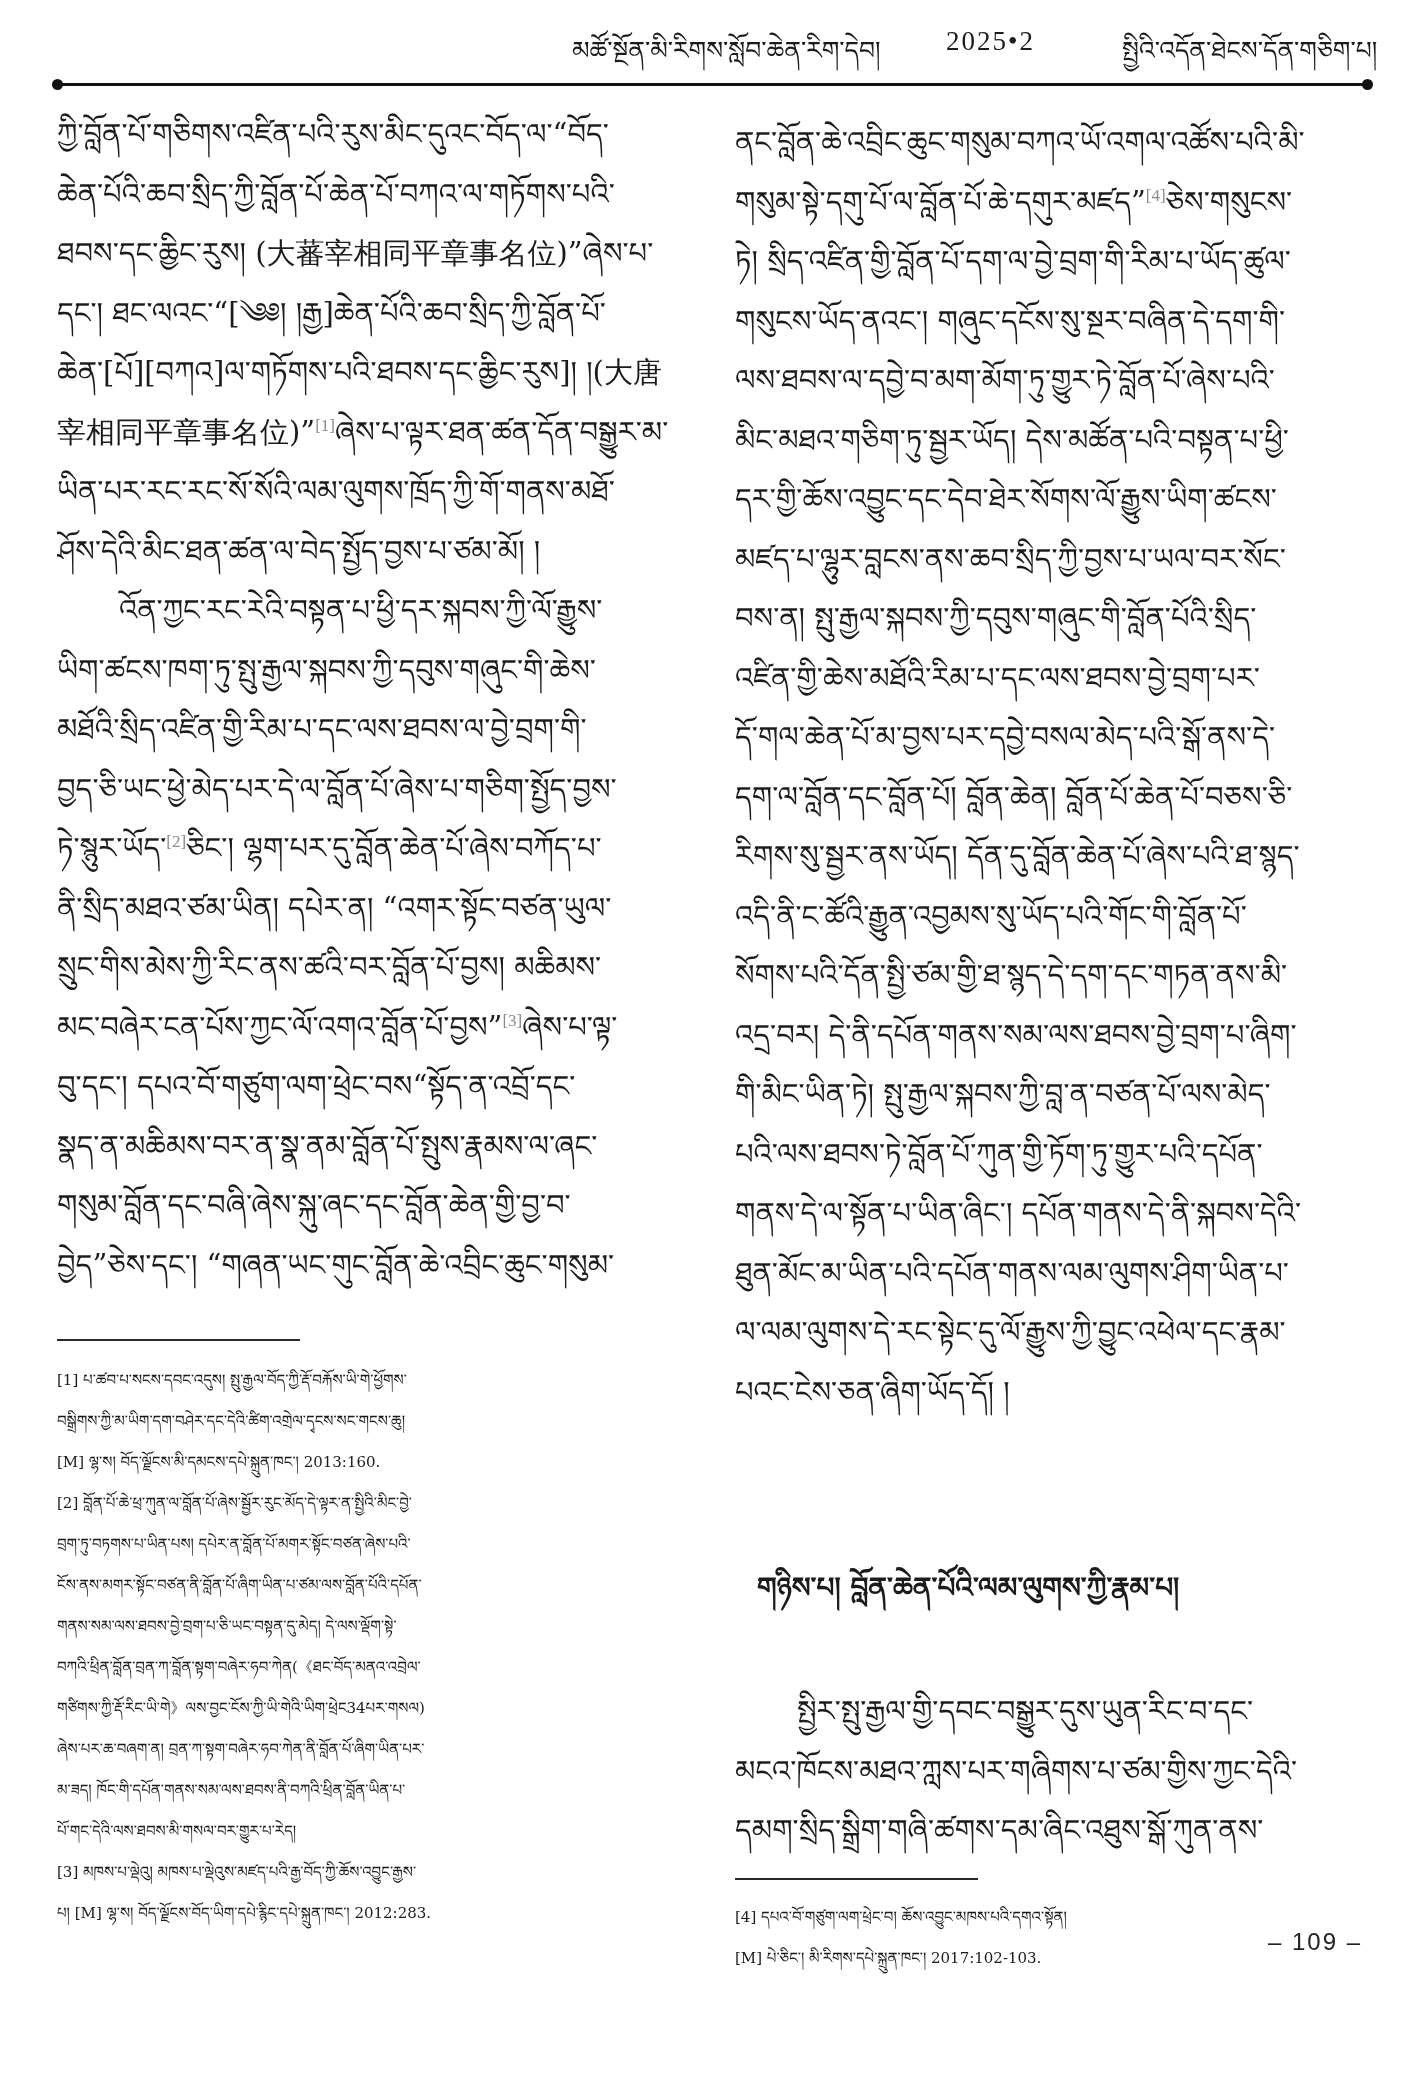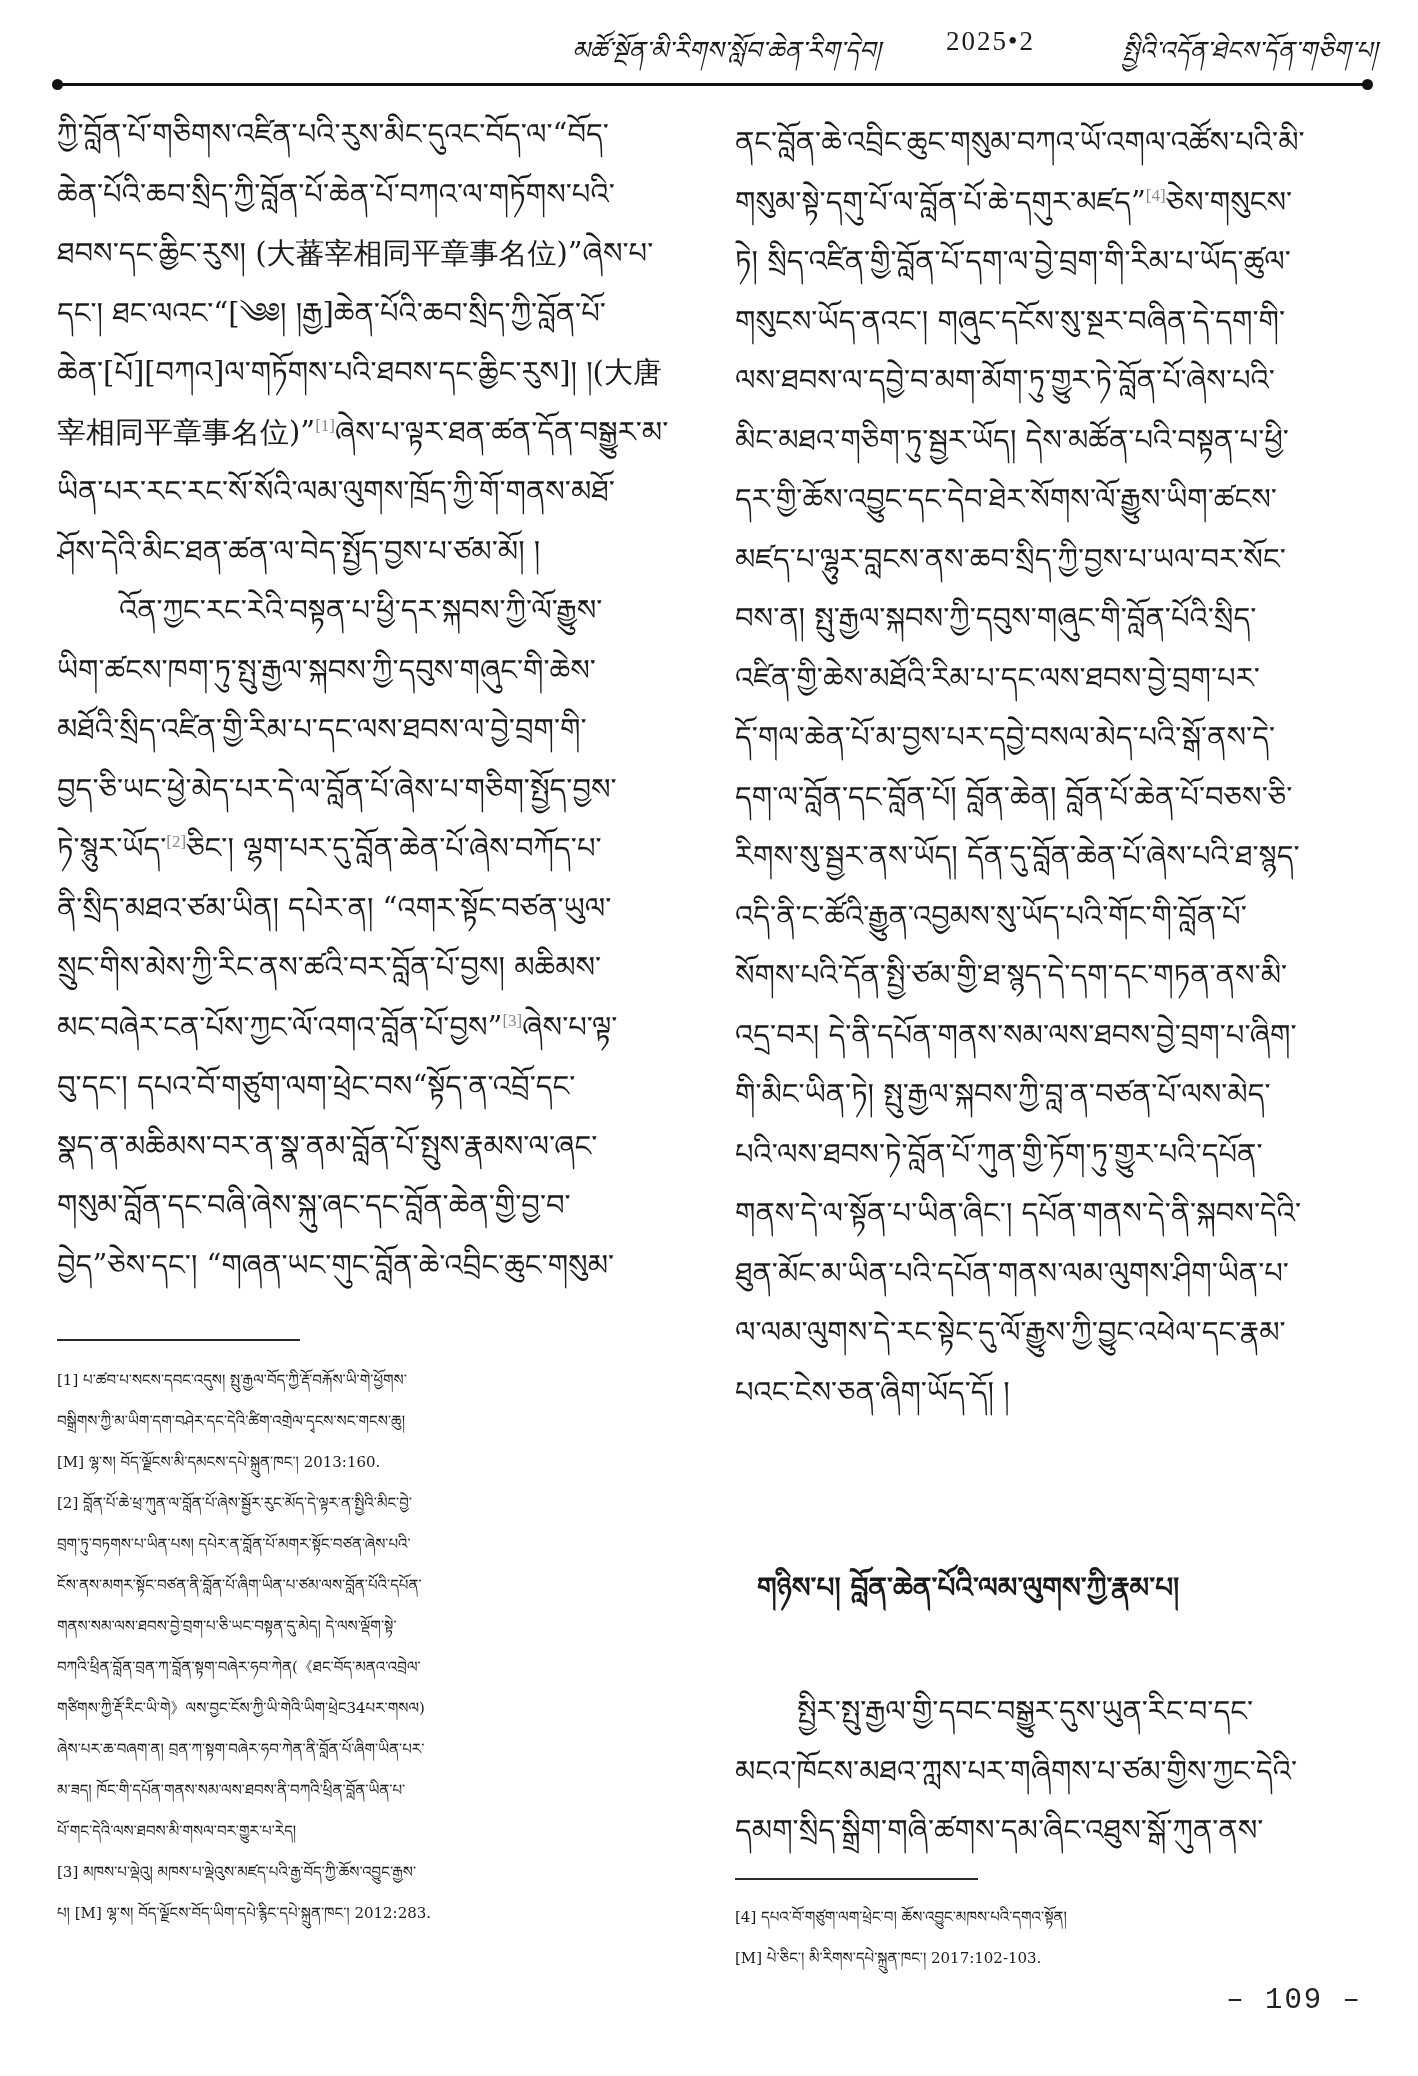--- a/index.html
+++ b/index.html
@@ -3,21 +3,21 @@
 <meta charset="utf-8">
 <style>
   html,body { margin:0; padding:0; background:#e8e8e8; }
   .page {
     position:relative; width:1418px; height:2076px; margin:0 auto;
     background:#ffffff; overflow:hidden;
     font-family:"DejaVu Serif","Liberation Serif",serif;
     color:#1b1b1b;
   }
   .hdr { position:absolute; white-space:nowrap; }
-  .hdr-tib { font-size:25px; top:22px;font-style:italic; }
+  .hdr-tib { font-size:25px; top:22px; }
   .hdr-issue { font-size:27px; top:26px; letter-spacing:2px; font-family:"Liberation Serif",serif; }
   .rule { position:absolute; top:83px; left:57px; width:1313px; height:3px; background:#121212; }
   .rule-dot { position:absolute; top:79px; width:11px; height:11px; border-radius:50%; background:#121212; }
   .col { position:absolute; overflow:hidden; }
   .line {
     white-space:nowrap; overflow:hidden;
     font-size:29px; line-height:59.5px; height:59.5px;
   }
   .fline {
     white-space:nowrap; overflow:hidden;
@@ -27,22 +27,22 @@
   .fnref {
     color:#8a8a8a; font-size:17px; vertical-align:super; line-height:0;
     font-family:"Liberation Serif",serif;
   }
   .ind { display:inline-block; width:62px; }
   .heading {
     position:absolute; left:757px; top:1556px; width:616px;
     font-size:28px; font-weight:bold; white-space:nowrap; overflow:hidden;
   }
   .pagenum {
-    position:absolute; top:1984px; right:56px;
-    font-size:29px; font-family:Liberation Mono, monospace; color:#222;
+    position:absolute; top:1928px; right:56px;
+    font-size:24px; font-family:Liberation Sans, sans-serif; color:#222;
     letter-spacing:2px;
   }
 </style>
 </head>
 <body>
 
 <div class="page">
 
   <div class="hdr hdr-tib" style="left:572px;">མཚོ་སྔོན་མི་རིགས་སློབ་ཆེན་རིག་དེབ།</div>
   <div class="hdr hdr-issue" style="left:946px;">2025•2</div>

